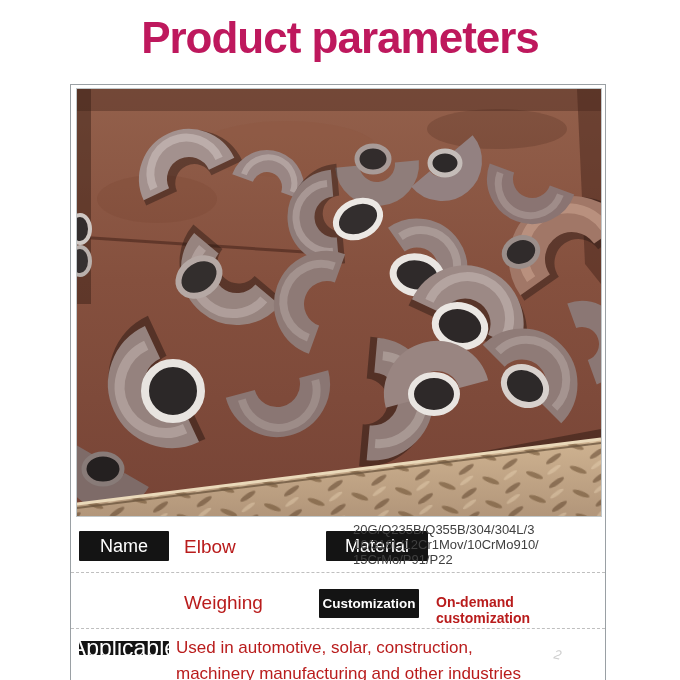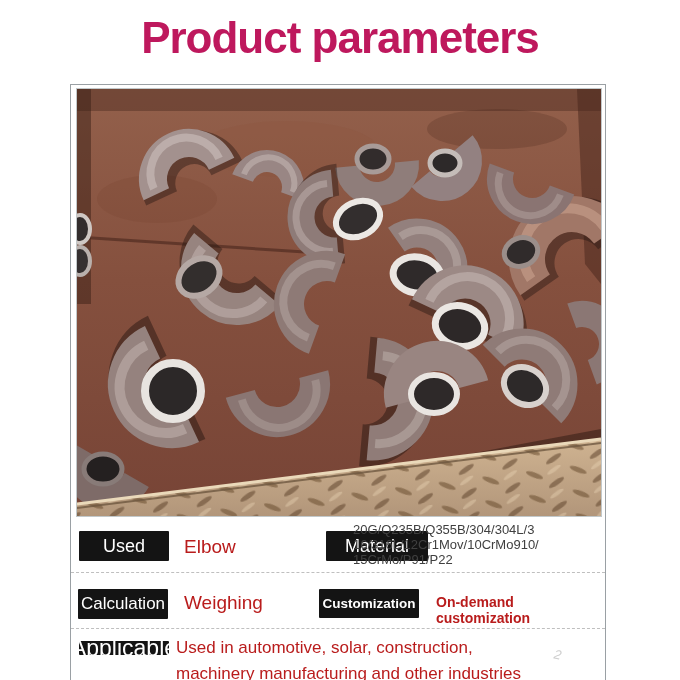--- a/index.html
+++ b/index.html
@@ -159,28 +159,27 @@
       <polygon points="180,405 524,340 524,354 180,419" fill="rgba(35,20,14,0.45)"></polygon>
 
       <polygon points="0,415 524,350 524,427 0,427" fill="url(#plateg)"></polygon>
       <polygon points="0,415 524,350 524,427 0,427" fill="url(#plated)"></polygon>
       <path d="M0,415 L524,350" stroke="#ead9ba" stroke-width="3" fill="none"></path>
       <path d="M0,419 L524,354" stroke="#6e5740" stroke-width="2" fill="none" opacity="0.8"></path>
     </svg>
   </div>
 
   <div class="spec-row row-1">
-    <div class="lbl lbl-name">Used</div>
+    <div class="lbl lbl-name">Name</div>
     <div class="val val-elbow">Elbow</div>
     <div class="lbl lbl-material">Material</div>
     <div class="val val-material">20G/Q235B/Q355B/304/304L/316/316L/12Cr1Mov/10CrMo910/15CrMo/P91/P22</div>
   </div>
 
   <div class="spec-row row-2">
-    <div class="lbl lbl-calculation">Calculation</div>
     <div class="val val-weighing">Weighing</div>
     <div class="lbl lbl-customization">Customization</div>
     <div class="val val-customization">On-demand customization</div>
   </div>
 
   <div class="spec-row row-3">
     <div class="lbl lbl-applicable">Applicable</div>
     <div class="val val-applicable">Used in automotive, solar, construction, machinery manufacturing and other industries</div>
     <div class="watermark">2</div>
   </div>

